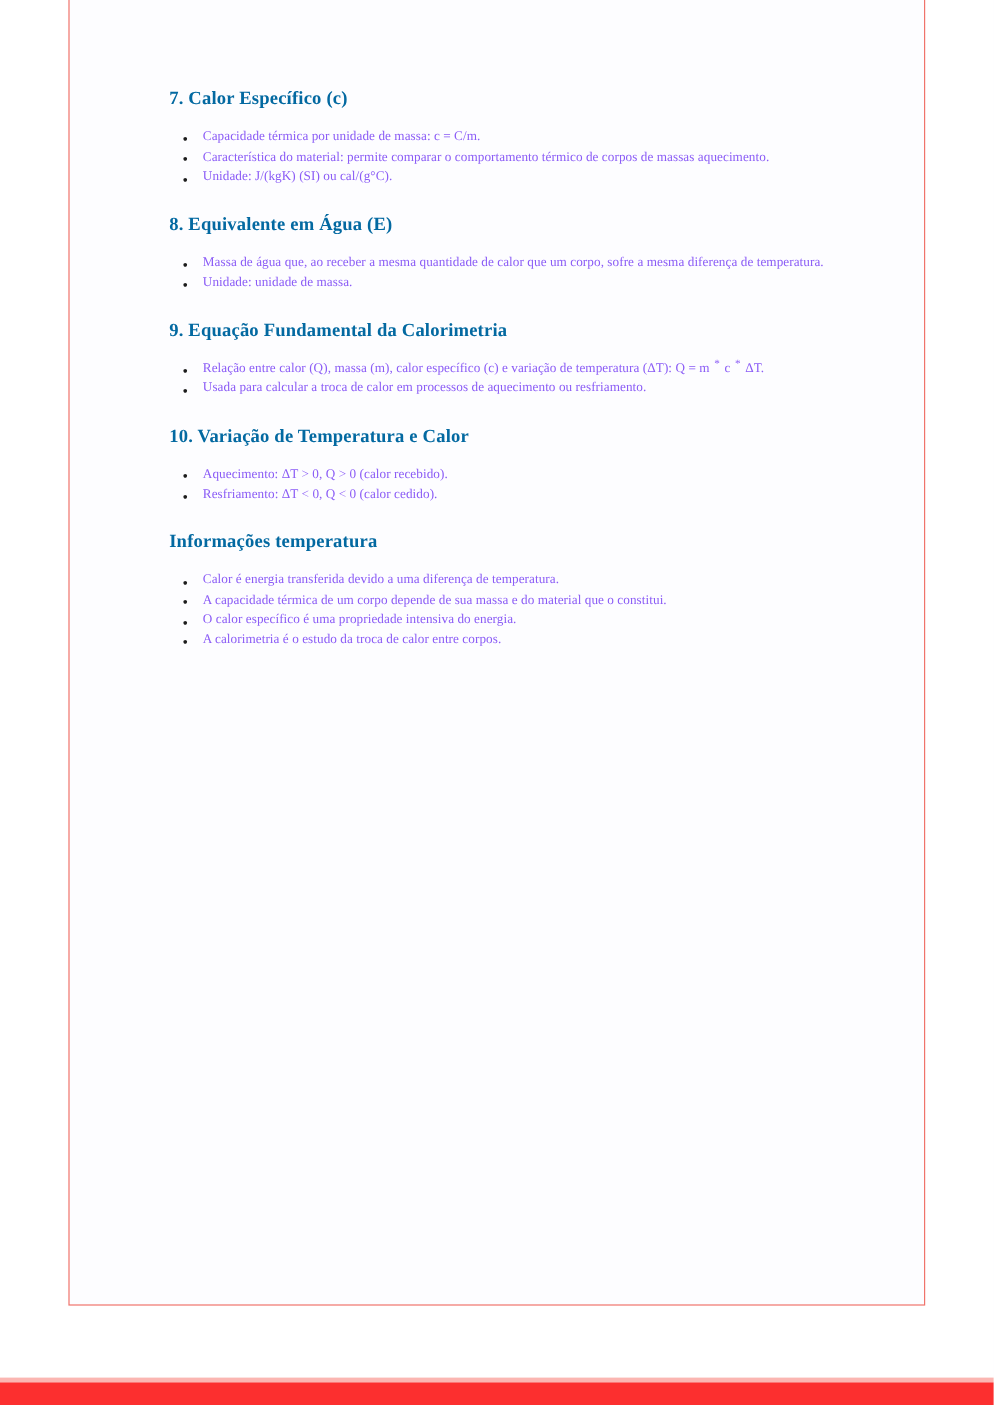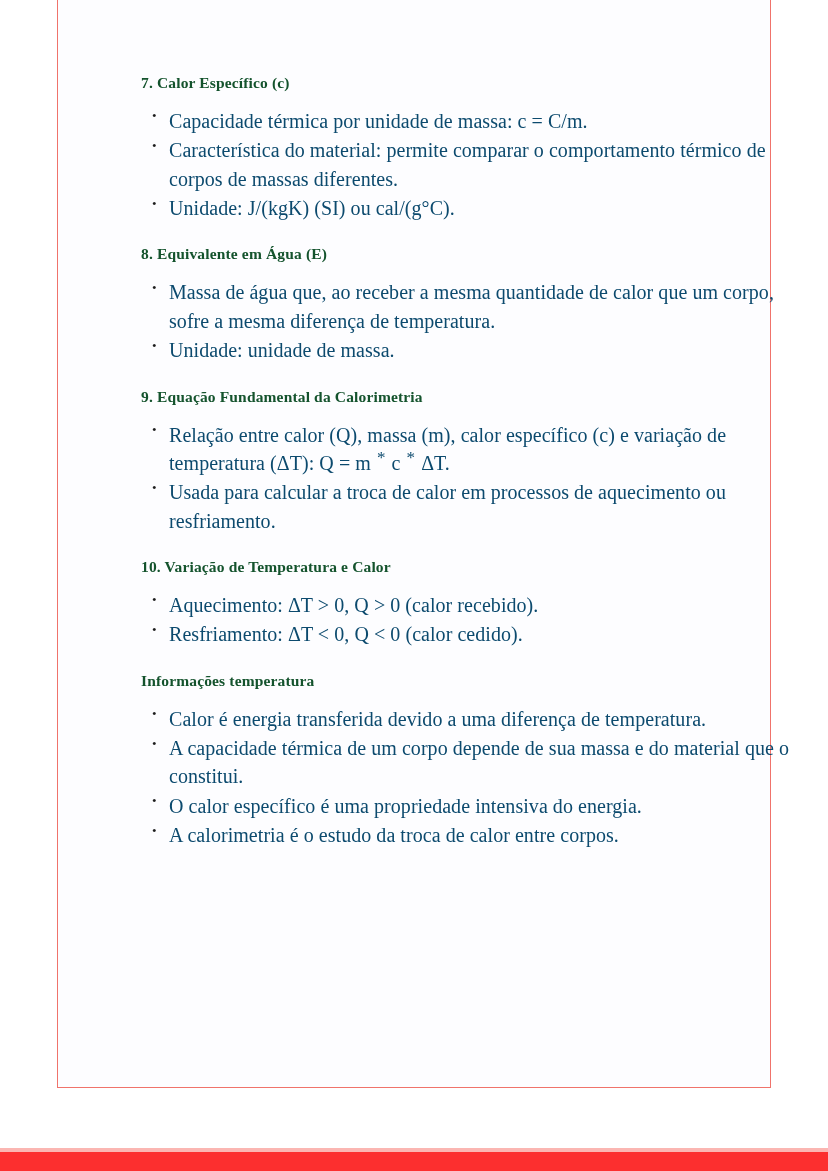--- a/index.html
+++ b/index.html
@@ -36,21 +36,21 @@
     top: 78px;
     width: 662px;
   }
 
   h2.section-heading {
     font-family: "Liberation Serif", "DejaVu Serif", serif;
     font-weight: bold;
     font-size: 15.5px;
     line-height: 1.35;
     letter-spacing: 0.15px;
-    color: #14532d;
+    color: #0369a1;
     margin: 0 0 6px 0;
     padding: 0;
   }
 
   .section-block {
     margin-bottom: 22px;
   }
   .section-block:first-child h2.section-heading {
     margin-top: 0;
   }
@@ -58,23 +58,23 @@
   ul.bullet-list {
     list-style: none;
     margin: 0;
     padding: 0;
   }
 
   ul.bullet-list > li {
     position: relative;
     padding-left: 28px;
     margin: 0 0 1px 0;
-    font-size: 20px;
+    font-size: 11px;
     line-height: 1.42;
-    color: #0c4a6e;
+    color: #8b5cf6;
     letter-spacing: 0.05px;
   }
 
   ul.bullet-list > li::before {
     content: "\2022";
     position: absolute;
     left: 11px;
     top: -0.5px;
     font-size: 13px;
     line-height: 1.55;
@@ -116,21 +116,21 @@
 
 <div id="page-frame" style="border-color: rgb(240, 115, 107); background: rgb(253, 253, 255);">
 
   <div id="doc-content">
 
     <div class="section-block">
       <h2 class="section-heading">7. Calor Específico (c)</h2>
       <div class="list-gap"></div>
       <ul class="bullet-list">
         <li>Capacidade térmica por unidade de massa: c = C/m.</li>
-        <li>Característica do material: permite comparar o comportamento térmico de corpos de massas diferentes.</li>
+        <li>Característica do material: permite comparar o comportamento térmico de corpos de massas aquecimento.</li>
         <li>Unidade: J/(kgK) (SI) ou cal/(g°C).</li>
       </ul>
     </div>
 
     <div class="section-block">
       <h2 class="section-heading">8. Equivalente em Água (E)</h2>
       <div class="list-gap"></div>
       <ul class="bullet-list">
         <li>Massa de água que, ao receber a mesma quantidade de calor que um corpo, sofre a mesma diferença de temperatura.</li>
         <li>Unidade: unidade de massa.</li>

